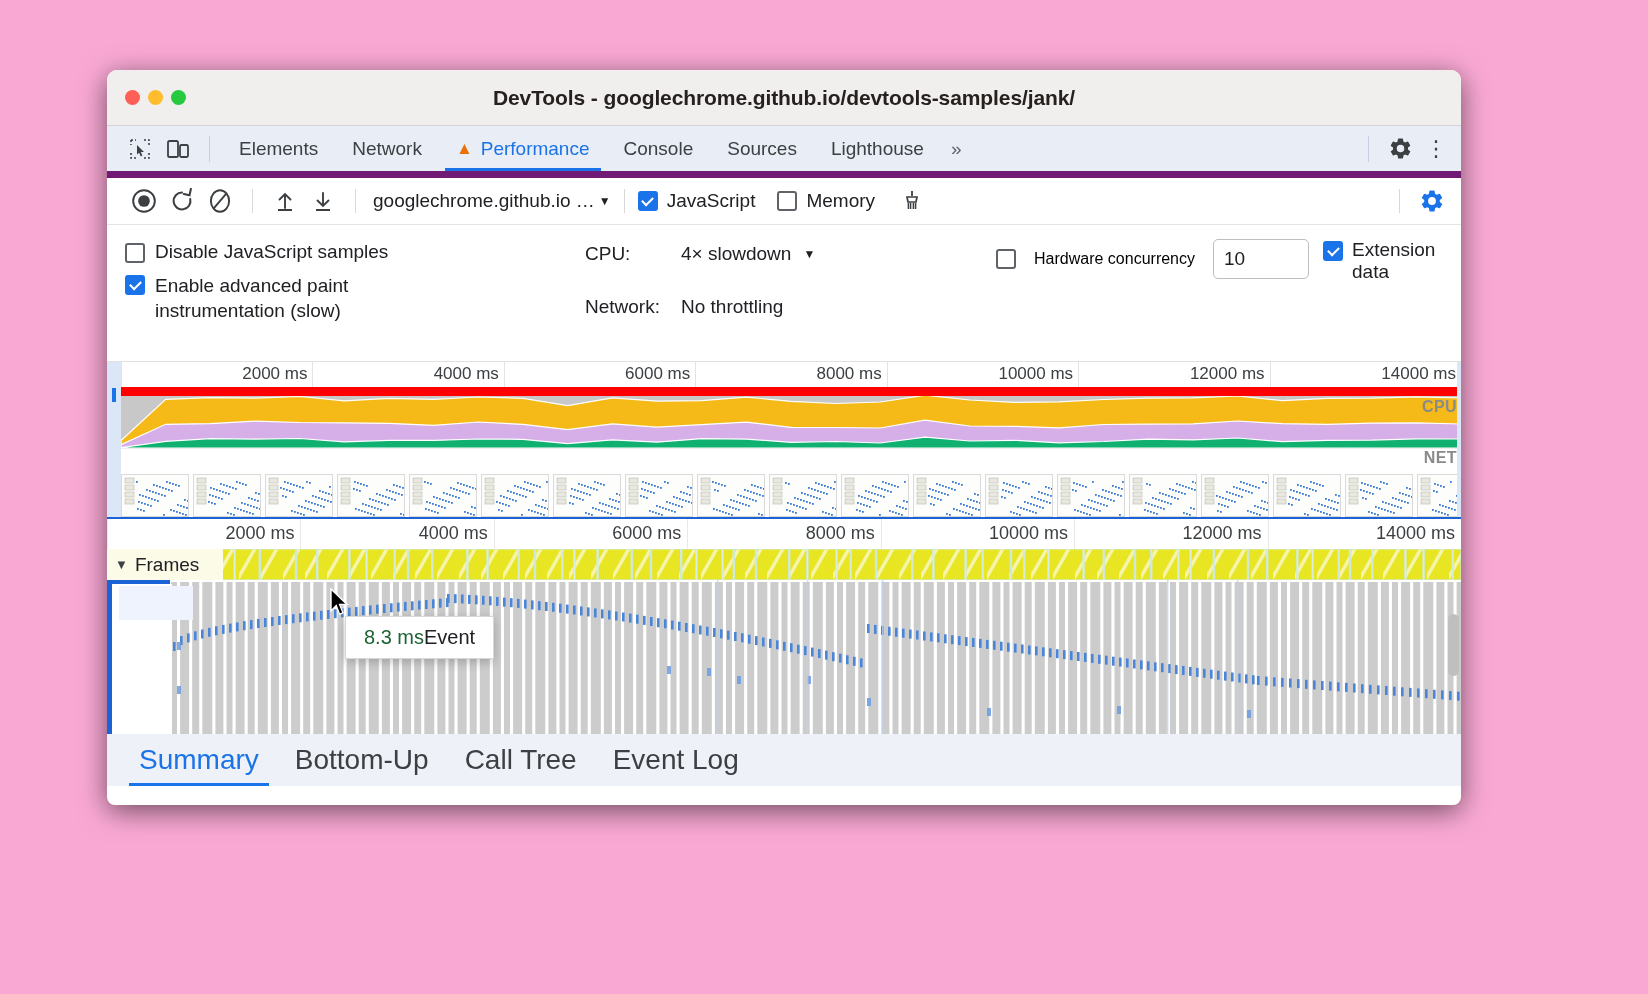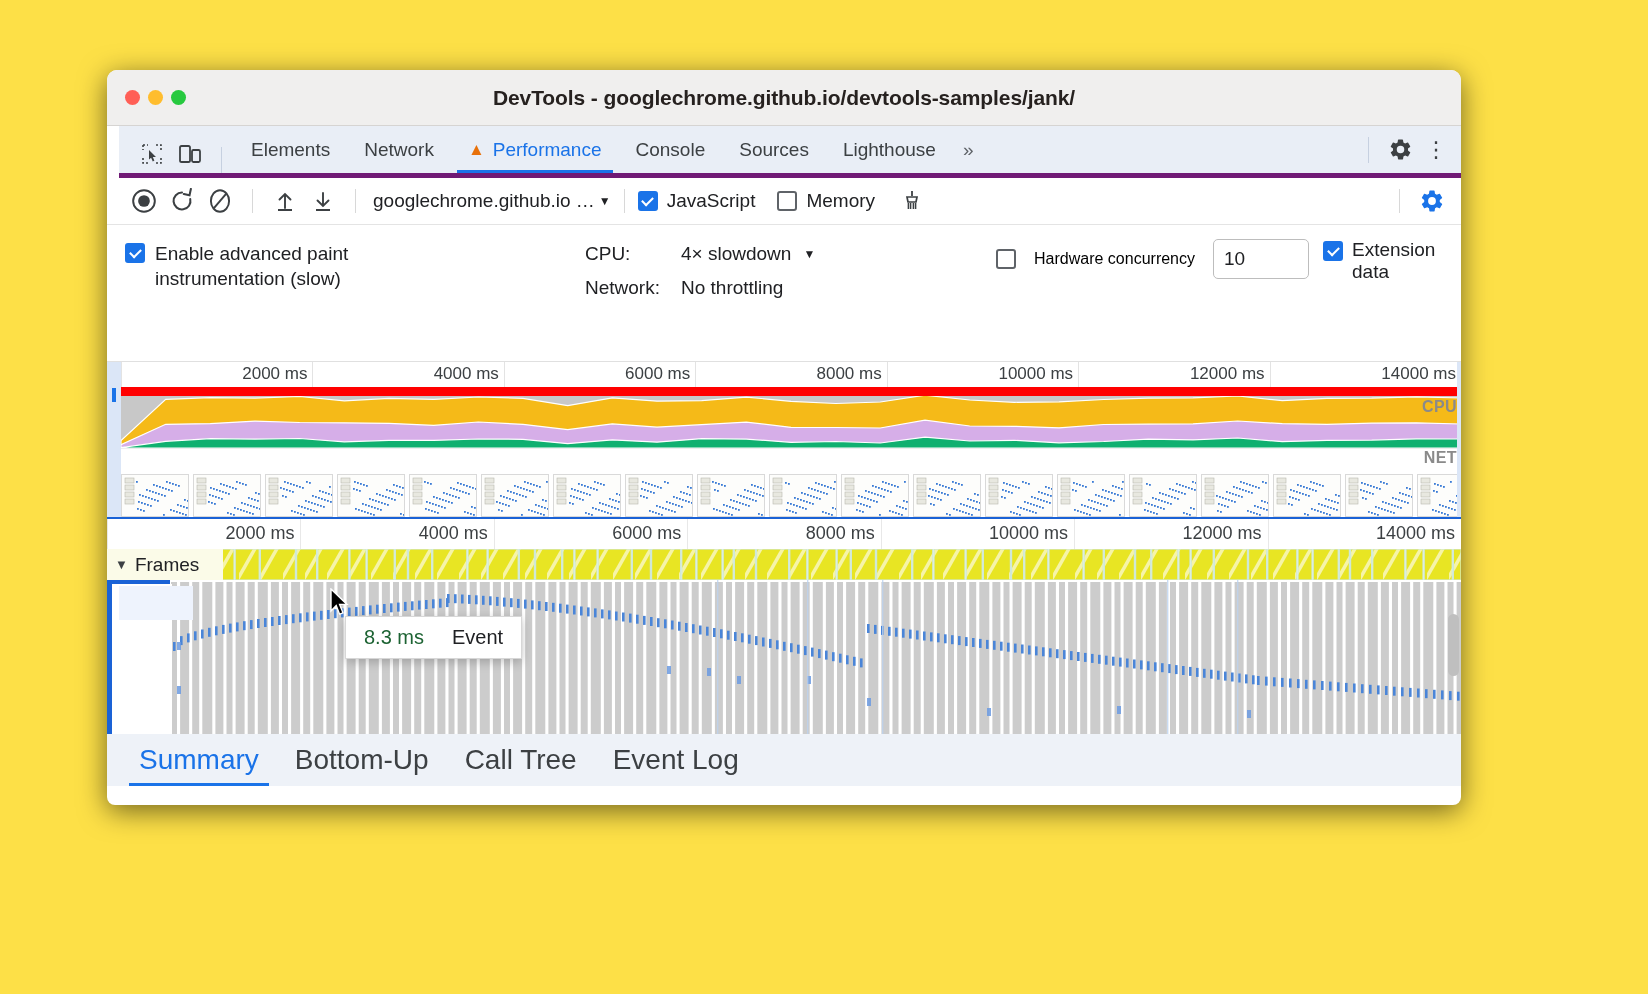--- a/index.html
+++ b/index.html
@@ -2,21 +2,21 @@
 <html><head>
 <meta charset="utf-8">
 <style>
   * { box-sizing: border-box; margin: 0; padding: 0; }
   html, body {
     width: 1648px; height: 994px;
     background: #000;
     font-family: "Liberation Sans", sans-serif;
     overflow: hidden;
   }
-  #screen { position: relative; width: 1648px; height: 994px; background: #fde047; }
+  #screen { position: relative; width: 1648px; height: 994px; background: #f9a8d4; }
 
   
   .window {
     position: absolute;
     left: 107px; top: 70px;
     width: 1354px; height: 735px;
     background: #fff;
     border-radius: 10px 10px 8px 8px;
     overflow: hidden;
     box-shadow: 0 6px 28px rgba(0,0,0,.55);
@@ -38,25 +38,24 @@
   .win-title {
     width: 100%; text-align: center;
     font-size: 21px; font-weight: bold; color: #26211f;
     letter-spacing: -.1px;
   }
 
   
   .tabstrip {
     height: 52px;
     background: #e9eef6;
-    border-bottom: 5px solid #701a75;
-    display: flex; align-items: flex-end;
+    border-bottom: 7px solid #701a75;
+    display: flex; align-items: center;
     padding-left: 14px;
     position: relative;
-    margin-left: 12px;
   }
   .tb-icon {
     width: 38px; height: 38px;
     display: flex; align-items: center; justify-content: center;
     color: #3c4043;
   }
   .tb-sep { width: 1px; height: 26px; background: #c6d0e0; margin: 0 12px; }
   .tabs { display: flex; align-items: center; height: 100%; }
   .tab {
     font-size: 19px; color: #3c4043;
@@ -117,21 +116,21 @@
     border-bottom: 1px solid #e0e0e0;
     padding: 12px 0 14px 18px;
     display: flex;
     height: 137px;
     position: relative;
   }
   .col-left { width: 460px; display: flex; flex-direction: column; gap: 10px; padding-top: 4px; }
   .s-row { display: flex; align-items: flex-start; gap: 10px; font-size: 19px; color: #202124; }
   .s-row .checkbox { margin-top: 2px; }
   .s-label2 { line-height: 1.32; }
-  .col-mid { padding-top: 6px; display: flex; flex-direction: column; gap: 12px; }
+  .col-mid { padding-top: 6px; display: flex; flex-direction: column; gap: 31px; }
   .throt-row { display: flex; align-items: center; font-size: 19px; color: #202124; gap: 12px; }
   .throt-key { width: 84px; }
   .sel-inline { display: flex; align-items: center; gap: 12px; text-align: right; }
   .col-right {
     position: absolute; right: 14px; top: 14px;
     display: flex; align-items: flex-start; gap: 14px;
   }
   .hw-wrap { display: flex; align-items: center; gap: 18px; }
   .num-input {
     width: 96px; height: 40px;
@@ -215,21 +214,21 @@
 
   
   .tooltip {
     position: absolute;
     left: 238px; top: 36px;
     background: #fff;
     border: 1px solid #d7d7d7;
     box-shadow: 0 3px 10px rgba(0,0,0,.22);
     padding: 9px 18px;
     font-size: 20px;
-    display: flex; gap: 28px; align-items: center;
+    display: flex; gap: 0; align-items: center;
     z-index: 20;
     white-space: nowrap;
   }
   .tt-dur { color: #1d6333; }
   .tt-name { color: #202124; }
   .cursor { position: absolute; left: 222px; top: 8px; z-index: 25; }
 
   
   .bottom-tabs {
     height: 54px; background: #eef2f8;
@@ -370,20 +369,24 @@
         <div class="pt-btn gear-blue">
           <svg width="26" height="26" viewBox="0 0 24 24">
             <path fill="#1a73e8" d="M19.14 12.94a7.5 7.5 0 0 0 0-1.88l2.03-1.58a.5.5 0 0 0 .12-.64l-1.92-3.32a.5.5 0 0 0-.6-.22l-2.39.96a7.3 7.3 0 0 0-1.62-.94l-.36-2.54a.5.5 0 0 0-.5-.42h-3.84a.5.5 0 0 0-.5.42l-.36 2.54c-.58.24-1.12.55-1.62.94l-2.39-.96a.5.5 0 0 0-.6.22L2.71 8.84a.5.5 0 0 0 .12.64l2.03 1.58a7.5 7.5 0 0 0 0 1.88L2.83 14.52a.5.5 0 0 0-.12.64l1.92 3.32a.5.5 0 0 0 .6.22l2.39-.96c.5.39 1.04.7 1.62.94l.36 2.54a.5.5 0 0 0 .5.42h3.84a.5.5 0 0 0 .5-.42l.36-2.54c.58-.24 1.12-.55 1.62-.94l2.39.96a.5.5 0 0 0 .6-.22l1.92-3.32a.5.5 0 0 0-.12-.64l-2.03-1.58zM12 15.6A3.6 3.6 0 1 1 15.6 12 3.6 3.6 0 0 1 12 15.6z"></path>
           </svg>
         </div>
       </div>
     </div>
 
     <div class="settings">
       <div class="col-left">
+        <div class="s-row">
+          <span class="checkbox"></span>
+          <span>Disable JavaScript samples</span>
+        </div>
         <div class="s-row">
           <span class="checkbox on"></span>
           <span class="s-label2" style="max-width:272px">Enable advanced paint instrumentation (slow)</span>
         </div>
       </div>
       <div class="col-mid">
         <div class="throt-row">
           <span class="throt-key">CPU:</span>
           <span class="sel-inline">
             <span>4× slowdown</span>

